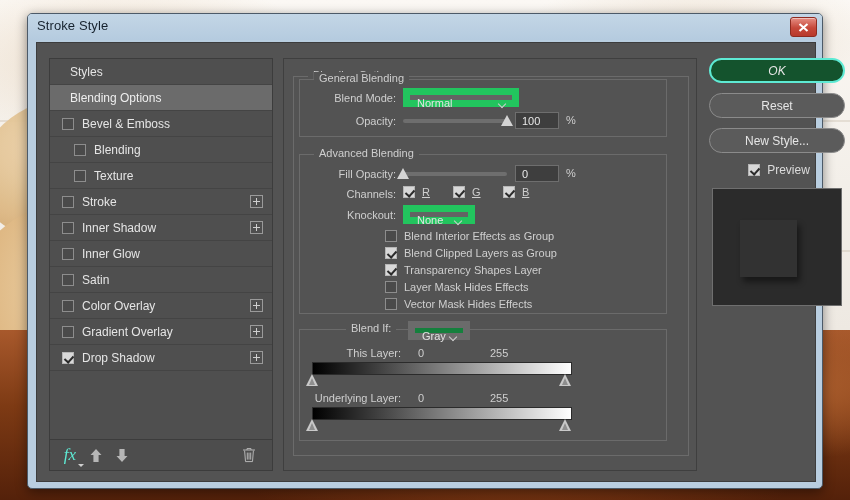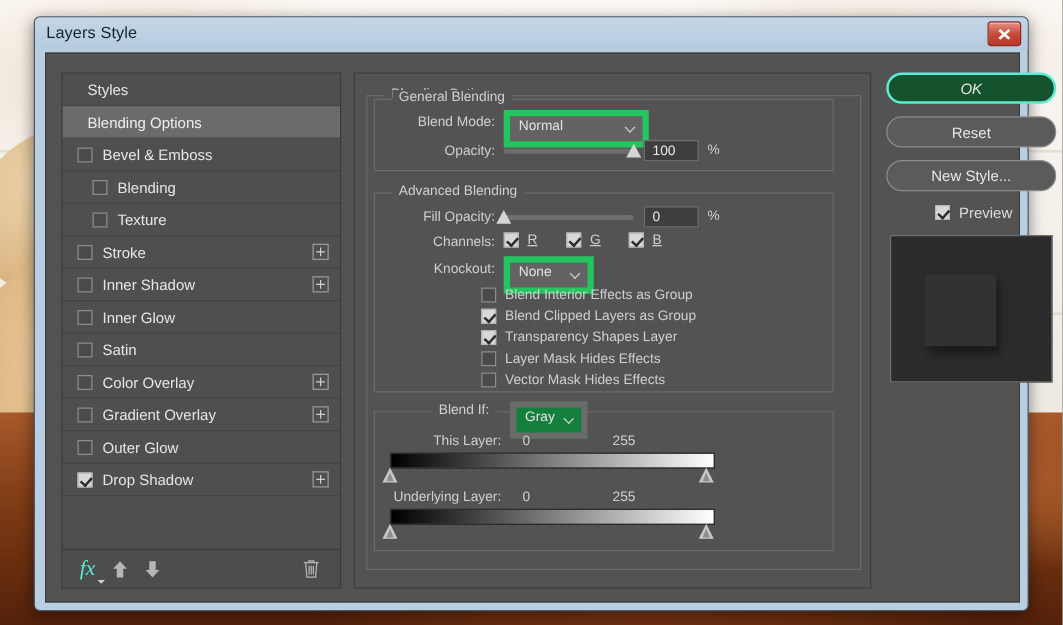--- a/index.html
+++ b/index.html
@@ -100,21 +100,21 @@
 
   #g-blending{left:9px;top:17px;width:396px;height:380px;}
   #g-general{left:15px;top:20px;width:368px;height:58px;}
   #g-advanced{left:15px;top:95px;width:368px;height:160px;}
   #g-blendif{left:15px;top:270px;width:368px;height:112px;}
 
   .lblr{position:absolute;color:#cfcfcf;font-size:11px;text-align:right;}
   .lbll{position:absolute;color:#cfcfcf;font-size:11px;}
   .ul{text-decoration:underline;}
 
-  .combo{position:absolute;height:30px;background:#636363;border:5px solid #22c55e;
+  .combo{position:absolute;height:19px;background:#636363;border:7px solid #22c55e;
     box-sizing:border-box;color:#e2e2e2;font-size:11px;padding-left:7px;line-height:17px;cursor:pointer;}
   .combo .arr{position:absolute;right:6px;top:6px;width:7px;height:7px;}
   .combo .arr:before{content:"";position:absolute;left:0;top:0;width:5px;height:5px;
     border:solid #cfcfcf;border-width:0 1px 1px 0;transform:rotate(45deg);}
 
   .numbox{position:absolute;height:17px;background:#3e3e3e;border:1px solid #6e6e6e;
     box-sizing:border-box;color:#e8e8e8;font-size:11px;text-align:left;padding-left:6px;line-height:16px;cursor:text;}
   .pct{position:absolute;color:#cfcfcf;font-size:11px;}
 
   .track{position:absolute;height:4px;background:#6e6e6e;border-radius:2px;}
@@ -156,21 +156,21 @@
   <div class="crumbA"></div>
   <div class="crumbB"></div>
   <div class="specks"></div>
   <div class="crust"></div>
   <div class="crustHi"></div>
 </div>
 
 <div id="dialog">
 
   <div id="titlebar">
-    <div id="title-text">Layers Style</div>
+    <div id="title-text">Stroke Style</div>
     <div id="close-btn">
       <svg width="11" height="9" viewBox="0 0 11 9">
         <path d="M1.5 1 L9.5 8 M9.5 1 L1.5 8" stroke="#ffffff" stroke-width="2.1" fill="none"></path>
       </svg>
     </div>
   </div>
 
   <div id="body">
 
     <div id="styles-panel">
@@ -213,24 +213,20 @@
           </div>
           <div class="srow">
             <span class="cbx cb"></span>
             <span class="lbl">Color Overlay</span>
             <span class="plus"></span>
           </div>
           <div class="srow">
             <span class="cbx cb"></span>
             <span class="lbl">Gradient Overlay</span>
             <span class="plus"></span>
-          </div>
-          <div class="srow">
-            <span class="cbx cb"></span>
-            <span class="lbl">Outer Glow</span>
           </div>
           <div class="srow">
             <span class="cbx cb on"></span>
             <span class="lbl">Drop Shadow</span>
             <span class="plus"></span>
           </div>
           <div id="styles-fill" style="height: 22px;"></div>
         </div>
       <div id="styles-toolbar">
         <div class="tb-ico" id="fx-icon">

